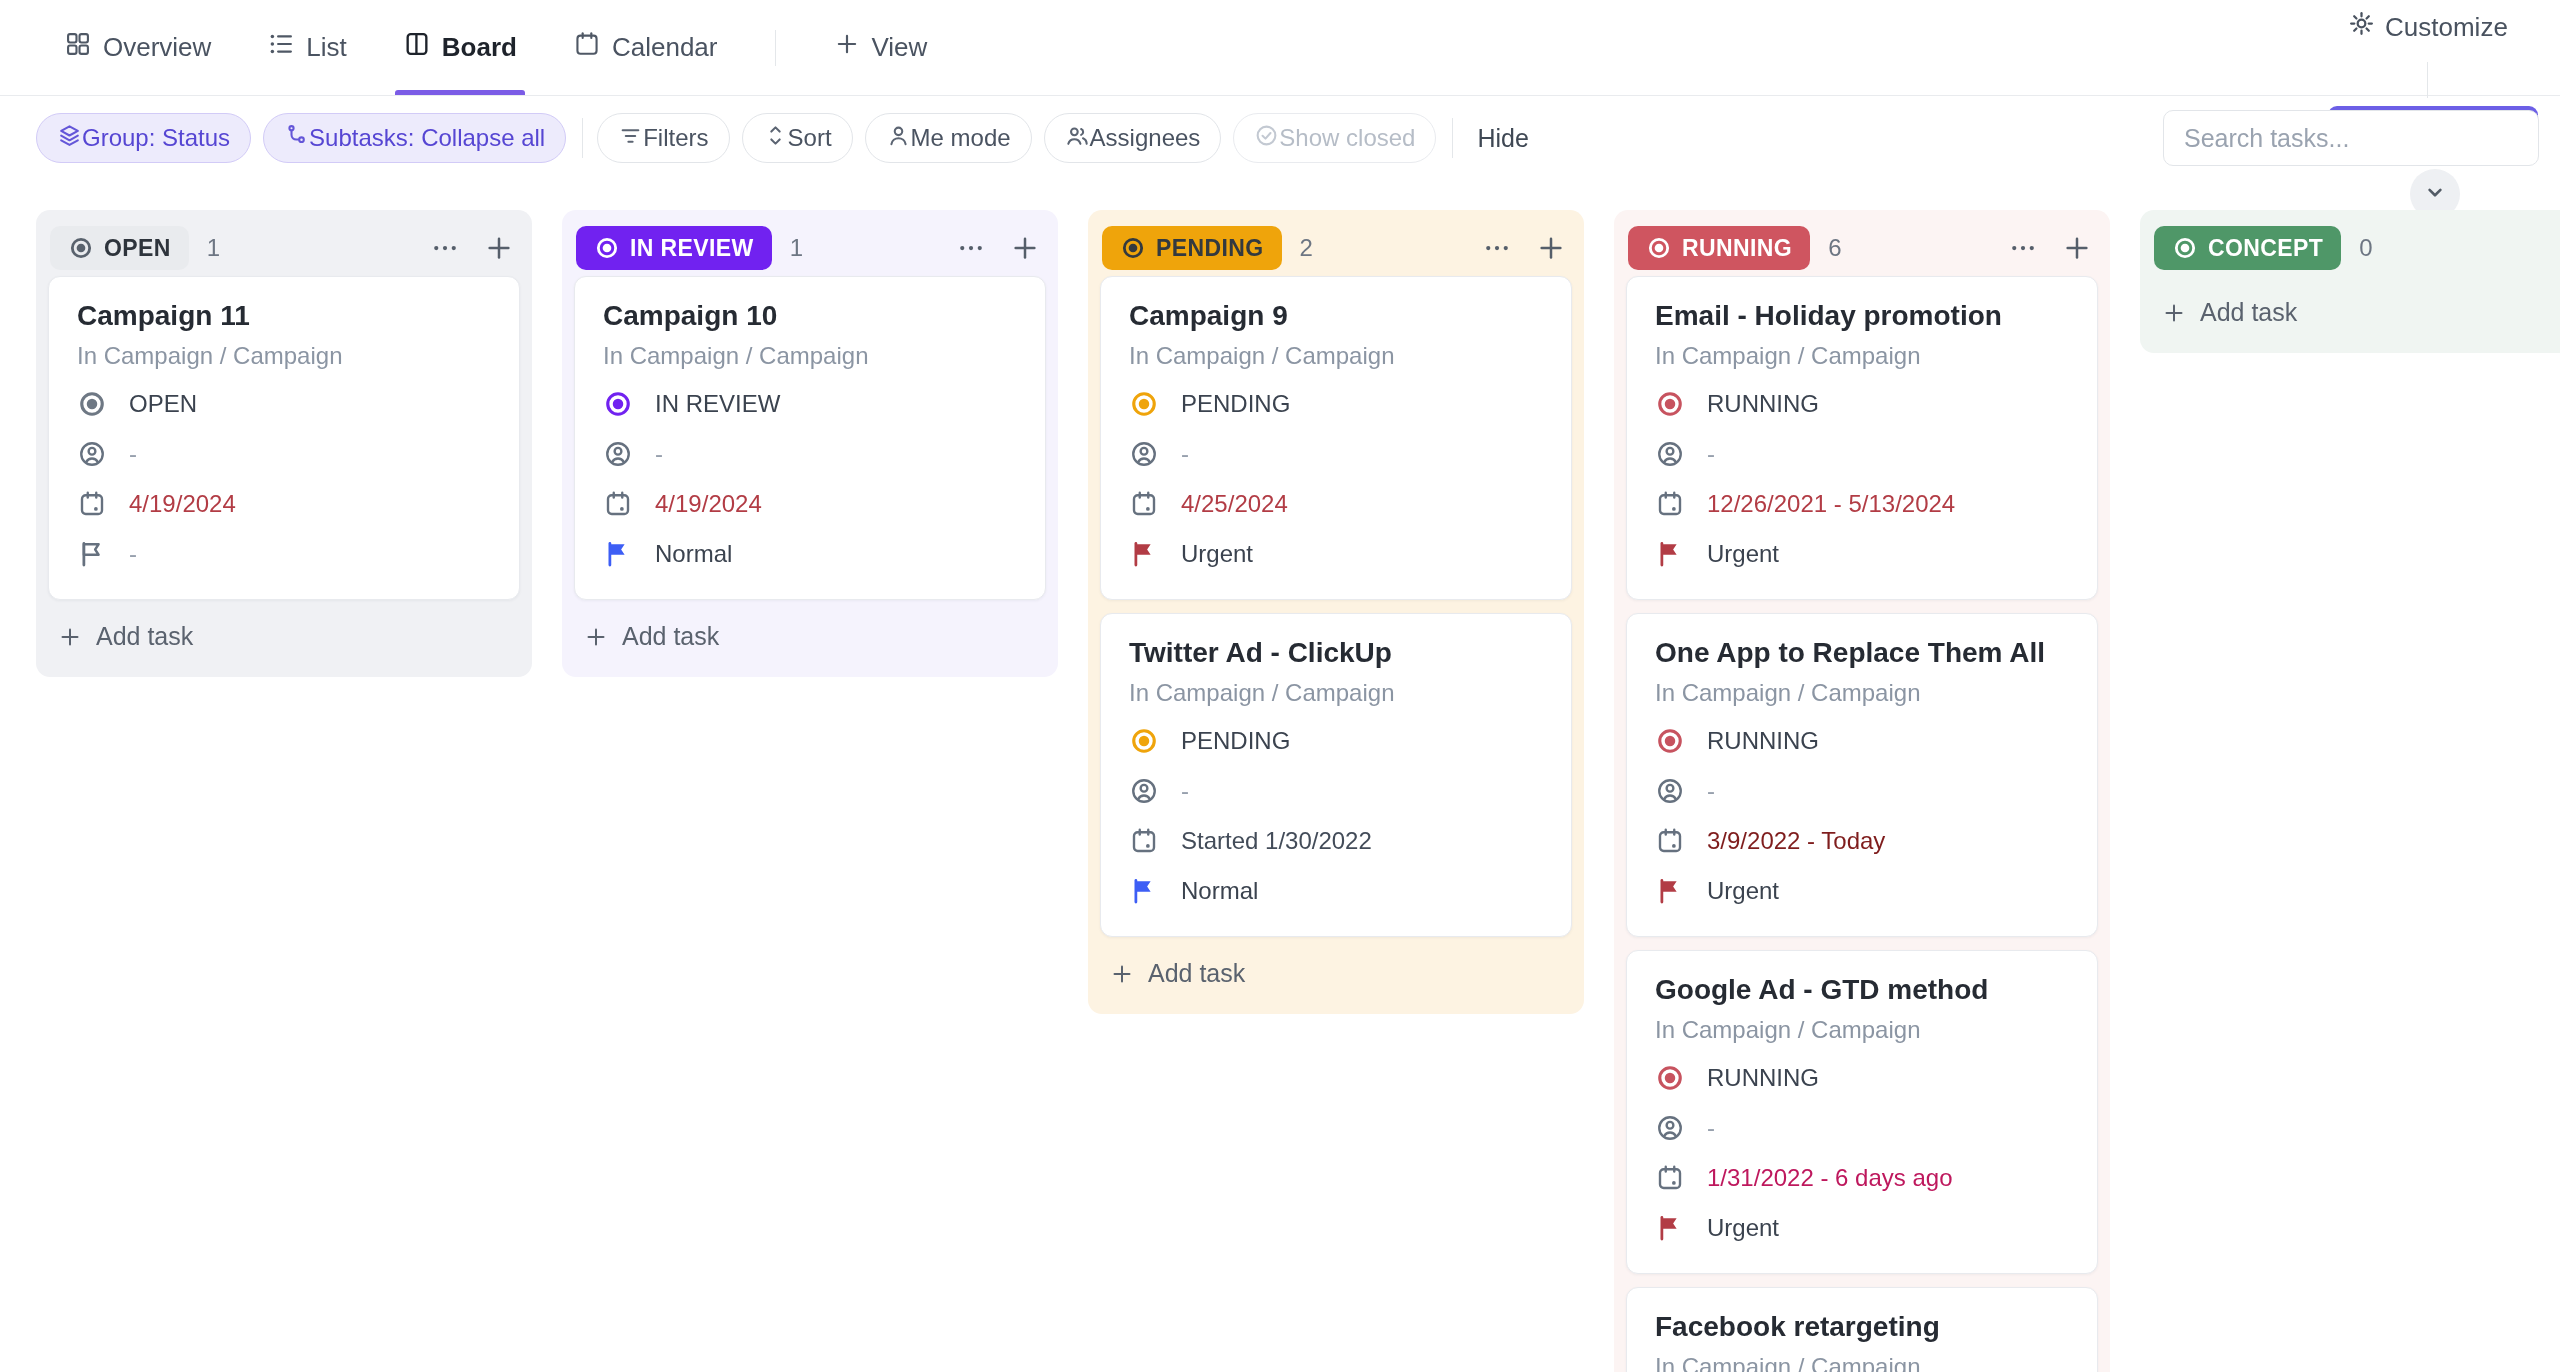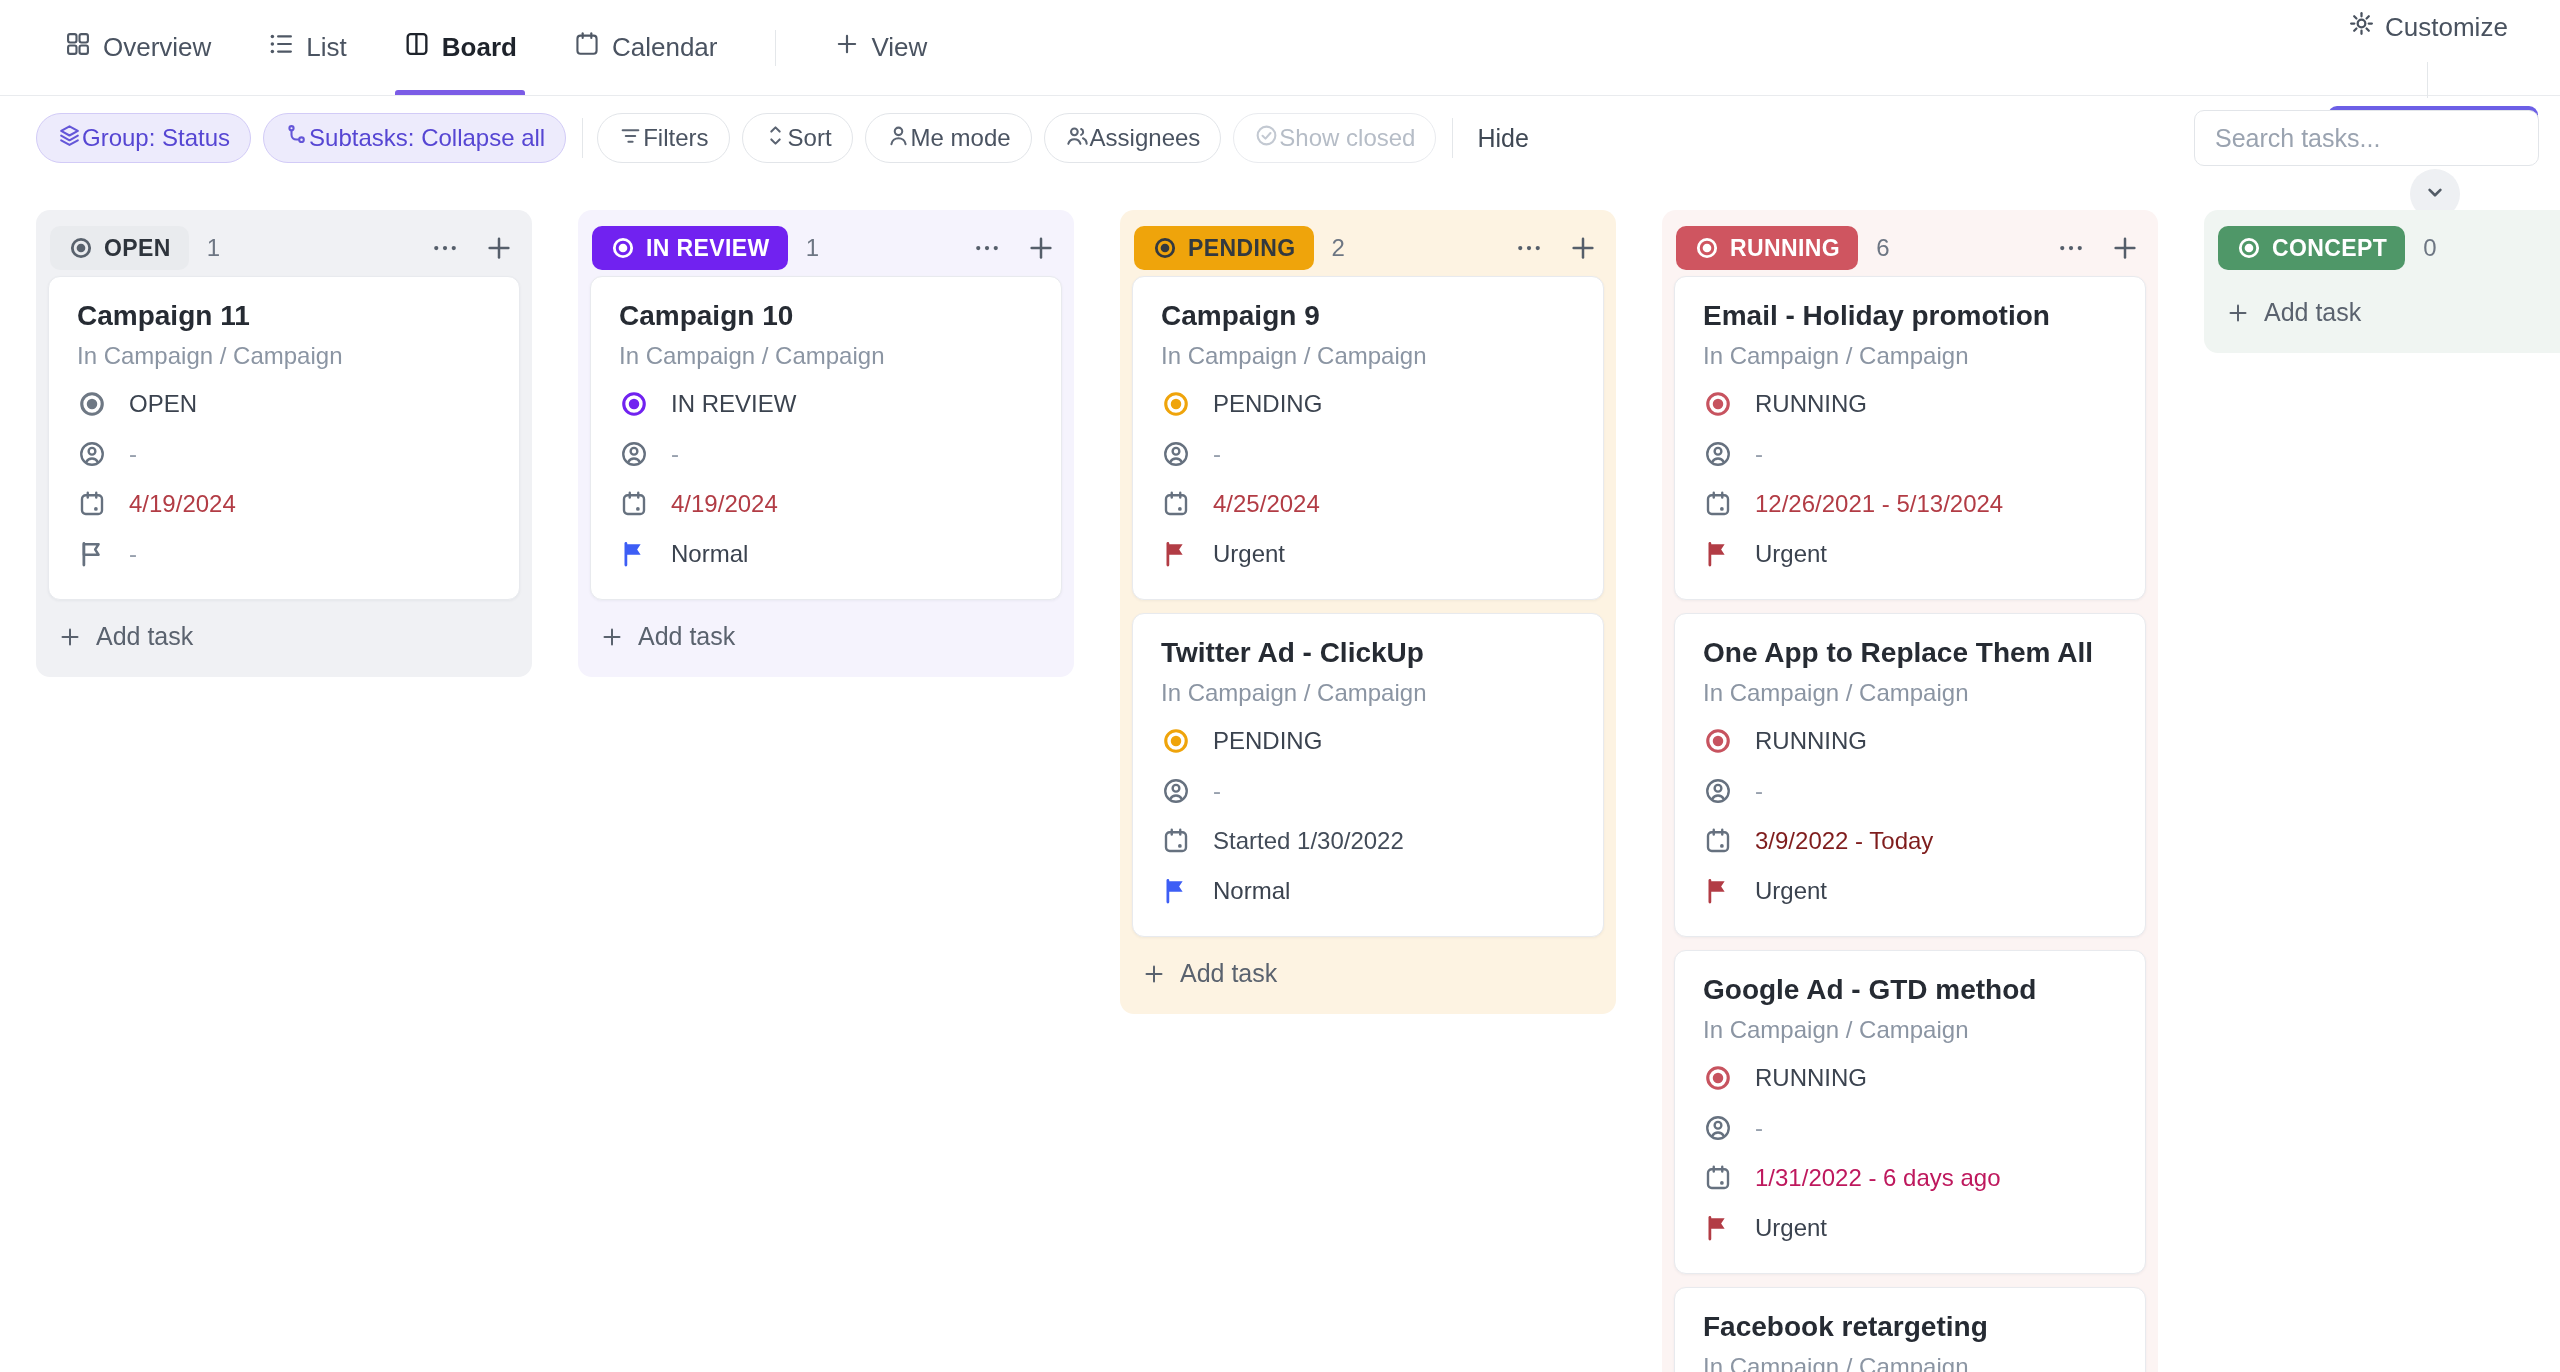--- a/index.html
+++ b/index.html
@@ -37,27 +37,27 @@
     border-radius:26px; font-size:24px; border:1px solid #e2e5e9; color:#4a5361;
     background:#fff; margin-right:12px; cursor:pointer; white-space:nowrap; }
   .pill .picon { color:#5b6472; }
   .pill.purple { background:#edebfc; border-color:#d2cbf7; color:#5646d3; }
   .pill.purple .picon { color:#6456d8; }
   .pill.disabled { color:#b6bdc7; border-color:#e9ebef; cursor:default; }
   .pill.disabled .picon { color:#c3c9d2; }
   .fb-div { width:1px; height:40px; background:#e4e7ea; margin:0 14px 0 4px; }
   .hide-plain { font-size:25px; color:#3f4854; padding:0 10px; cursor:pointer; }
   .task-search { margin-left:auto; }
-  .task-search input { width:345px; height:56px; border:1px solid #e2e5e9; border-radius:10px;
+  .task-search input { width:376px; height:56px; border:1px solid #e2e5e9; border-radius:10px;
     font-size:25px; padding:4px 20px; color:#3b434f; outline:none;
     font-family:"Liberation Sans","DejaVu Sans",sans-serif; }
   .task-search input::placeholder { color:#9aa3b0; }
 
   
-  .board { display:flex; align-items:flex-start; gap:46px; padding:30px 0 0 36px;
+  .board { display:flex; align-items:flex-start; gap:30px; padding:30px 0 0 36px;
     height:1192px; overflow:hidden; }
   .column { width:496px; flex:0 0 496px; background:var(--col-bg,#f0f1f4);
     border-radius:14px; padding:10px 12px 12px; }
   .col-head { display:flex; align-items:center; height:56px; padding:0 6px 0 2px; }
   .status-pill { display:flex; align-items:center; gap:10px; height:44px; padding:0 18px;
     border-radius:10px; background:var(--pill-bg); color:var(--pill-fg);
     font-size:23px; font-weight:700; letter-spacing:.4px; cursor:pointer; }
   .col-count { font-size:24px; color:#6d7683; margin-left:18px; }
   .col-actions { margin-left:auto; display:flex; align-items:center; gap:24px; color:#555e6a; }
   .col-actions .hicon { cursor:pointer; display:flex; }

